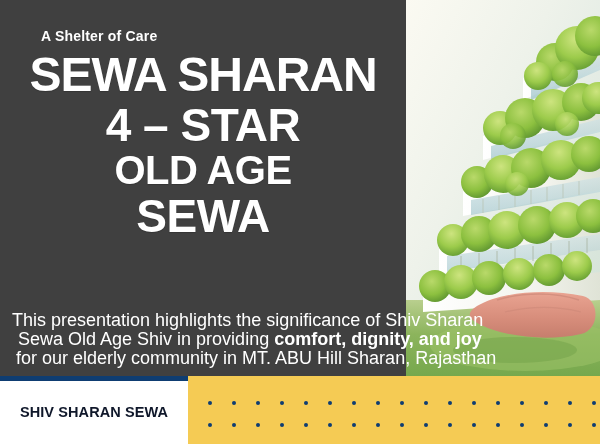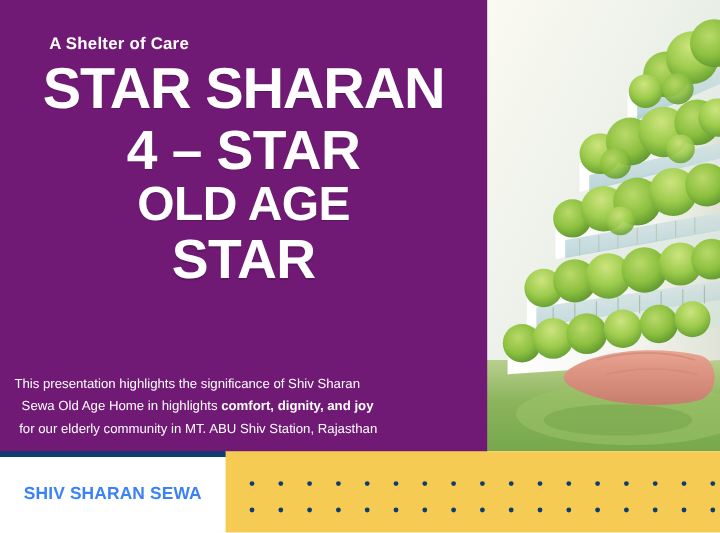--- a/index.html
+++ b/index.html
@@ -32,21 +32,21 @@
   }
   .photo svg { display: block; width: 100%; height: 100%; }
 
   
   .panel {
     position: absolute;
     left: 0;
     top: 0;
     width: 406px;
     height: 378px;
-    background: #701a75;
+    background: #404040;
     box-sizing: border-box;
   }
 
   .eyebrow {
     position: absolute;
     left: 41px;
     top: 28px;
     color: #ffffff;
     font-size: 14px;
     font-weight: bold;
@@ -74,21 +74,21 @@
   .tline.l2 { font-size: 46px; margin-top: 4px; }
   .tline.l3 { font-size: 40px; margin-top: 3px; }
   .tline.l4 { font-size: 46px; margin-top: 3px; }
 
   .body-copy {
     position: absolute;
     left: 12px;
     top: 311px;
     width: 388px;
     color: #ffffff;
-    font-size: 11px;
+    font-size: 18px;
     line-height: 19px;
   }
   .body-copy .ln { display: block; white-space: nowrap; }
   .body-copy .ln.c2 { text-indent: 6px; }
   .body-copy .ln.c3 { text-indent: 4px; }
   .body-copy b { font-weight: bold; }
 
   
   .bottom-rule {
     position: absolute;
@@ -103,21 +103,21 @@
     left: 0;
     top: 381px;
     width: 188px;
     height: 63px;
     background: #ffffff;
     display: flex;
     align-items: center;
     justify-content: center;
   }
   .brand-text {
-    color: #3b82f6;
+    color: #0f172a;
     font-size: 14.5px;
     font-weight: bold;
     line-height: 21px;
     text-align: center;
     letter-spacing: 0.1px;
   }
   .brand-text .bl { display: block; white-space: nowrap; }
 
   .dot-band {
     position: absolute;
@@ -273,30 +273,30 @@
       </g>
       <ellipse cx="110" cy="350" rx="62" ry="13" fill="#6f9f47" opacity="0.45"></ellipse>
     </svg>
   </div>
 
   <div class="panel">
 
     <div class="eyebrow">A Shelter of Care</div>
 
     <div class="title-block">
-      <span class="tline l1">STAR SHARAN</span>
+      <span class="tline l1">SEWA SHARAN</span>
       <span class="tline l2">4 – STAR</span>
       <span class="tline l3">OLD AGE</span>
-      <span class="tline l4">STAR</span>
+      <span class="tline l4">SEWA</span>
     </div>
 
     <div class="body-copy">
       <span class="ln c1">This presentation highlights the significance of Shiv Sharan</span>
-      <span class="ln c2"><span>Sewa Old Age Home in highlights </span><b>comfort,  dignity, and joy</b></span>
-      <span class="ln c3">for our elderly community in MT. ABU Shiv Station, Rajasthan</span>
+      <span class="ln c2"><span>Sewa Old Age Shiv in providing </span><b>comfort,  dignity, and joy</b></span>
+      <span class="ln c3">for our elderly community in MT. ABU Hill Sharan, Rajasthan</span>
     </div>
   </div>
 
   <div class="bottom-rule"></div>
 
   <div class="brand-band">
     <div class="brand-text">
       <span class="bl">SHIV SHARAN SEWA</span>
     </div>
   </div>

